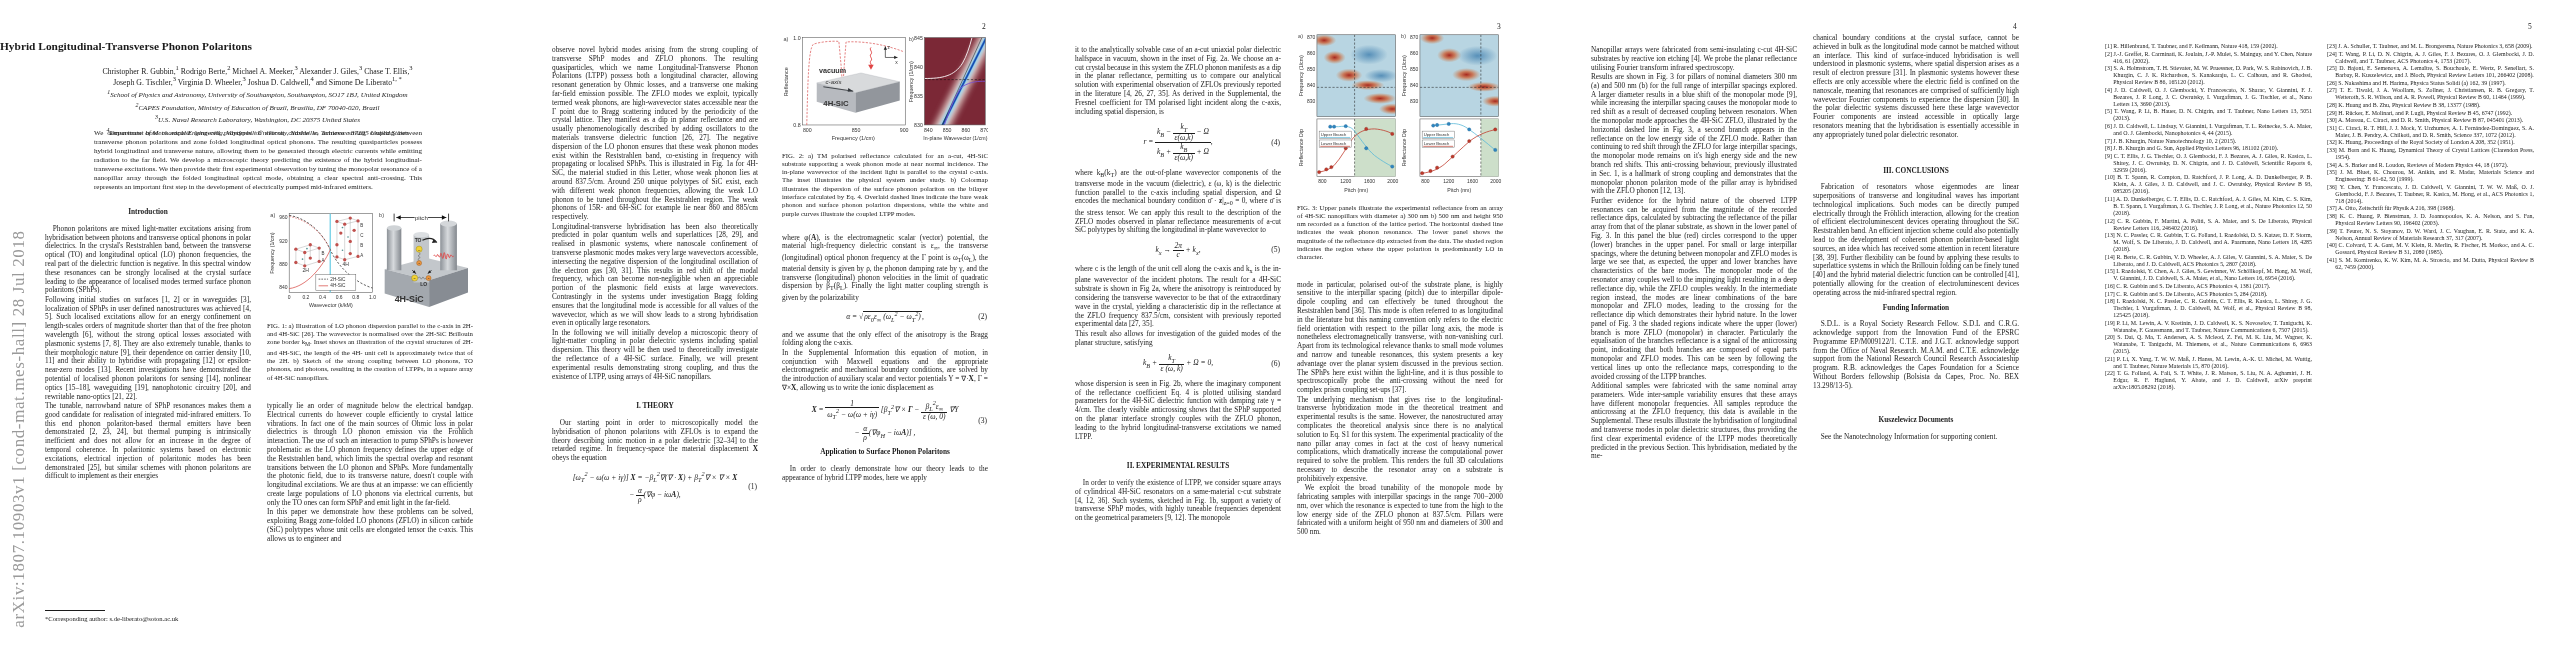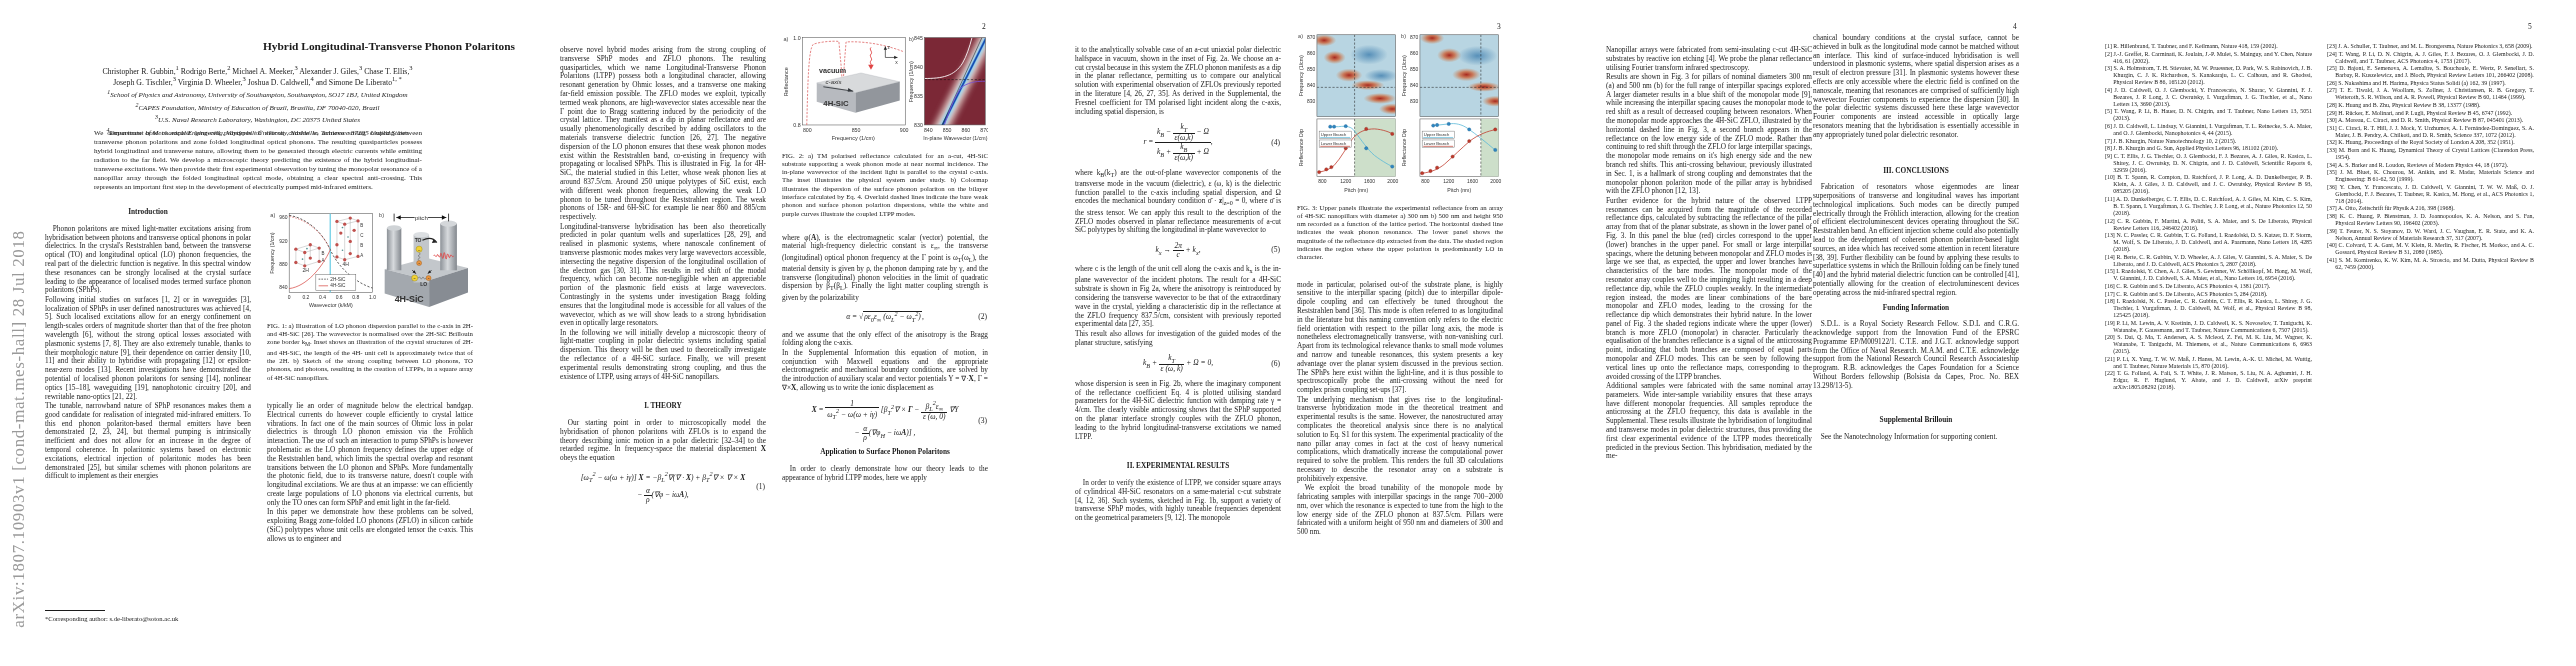--- a/index.html
+++ b/index.html
@@ -4,21 +4,21 @@
 <style>
   html,body{margin:0;padding:0;background:#ffffff;}
   .strip{position:relative;width:2576px;height:667px;background:#ffffff;overflow:hidden;
          font-family:"Liberation Serif",serif;color:#1b1b1b;}
   .edge{position:absolute;left:0;top:0;width:5px;height:667px;background:#101010;}
   .pagesep{position:absolute;top:0;width:1.7px;height:667px;background:#23252a;}
   .page{position:absolute;top:0;width:515px;height:667px;background:#ffffff;overflow:hidden;}
   .pgnum{position:absolute;top:22px;left:467px;font-size:7.5px;}
   .banner{position:absolute;left:9px;top:662px;width:466px;transform:rotate(-90deg);
           transform-origin:0 0;text-align:center;font-size:17px;color:#9a9a9a;letter-spacing:0.6px;}
-  .title{position:absolute;left:0;top:40px;width:515px;text-align:right;font-size:11.4px;
+  .title{position:absolute;left:0;top:40px;width:515px;text-align:left;font-size:11.4px;
          font-weight:bold;margin:0;}
   .authors{position:absolute;left:0;width:515px;text-align:center;font-size:7.8px;}
   .affils{position:absolute;left:0;top:88px;width:515px;text-align:center;}
   .affil{font-style:italic;font-size:7.1px;line-height:9.2px;}
   .abstract{position:absolute;left:94px;top:129px;width:328px;font-size:7.1px;
             line-height:9px;text-align:justify;}
   .col{position:absolute;width:206px;text-align:justify;font-size:7.3px;line-height:8.8px;}
   .para{margin:0 0 0.6px 0;}
   .para.ind{text-indent:7.8px;}
   .sec{font-weight:bold;text-align:center;margin:3.3px 0 7.8px 0;font-size:7.3px;}
@@ -234,21 +234,21 @@
       </div>
       <div style="margin-top:20px">
           <div class="para">typically lie an order of magnitude below the electrical bandgap.  Electrical currents do however couple efficiently to crystal lattice vibrations.  In fact one of the main sources of Ohmic loss in polar dielectrics is through LO phonon emission via the Fröhlich interaction.  The use of such an interaction to pump SPhPs is however problematic as the LO phonon frequency defines the upper edge of the Reststrahlen band, which limits the spectral overlap and resonant transitions between the LO phonon and SPhPs.  More fundamentally the photonic field, due to its transverse nature, doesn't couple with longitudinal excitations.  We are thus at an impasse: we can efficiently create large populations of LO phonons via electrical currents, but only the TO ones can form SPhP and emit light in the far-field.</div>
           <div class="para">In this paper we demonstrate how these problems can be solved, exploiting Bragg zone-folded LO phonons (ZFLO) in silicon carbide (SiC) polytypes whose unit cells are elongated tensor the c-axis.  This allows us to engineer and</div>
         </div>
     </div>
   </div>
 
   <div class="page" style="left:515px">
     <div class="pgnum">2</div>
-    <div class="col" style="left:45px;top:46px">
+    <div class="col" style="left:37px;top:46px">
       <div>
           <div class="para">observe novel hybrid modes arising from the strong coupling of transverse SPhP modes and ZFLO phonons.  The resulting quasiparticles, which we name Longitudinal-Transverse Phonon Polaritons (LTPP) possess both a longitudinal character, allowing resonant generation by Ohmic losses, and a transverse one making far-field emission possible.  The ZFLO modes we exploit, typically termed weak phonons, are high-wavevector states accessible near the Γ point due to Bragg scattering induced by the periodicity of the crystal lattice.  They manifest as a dip in planar reflectance and are usually phenomenologically described by adding oscillators to the materials transverse dielectric function [26, 27].  The negative dispersion of the LO phonon ensures that these weak phonon modes exist within the Reststrahlen band, co-existing in frequency with propagating or localised SPhPs.  This is illustrated in Fig. 1a for 4H-SiC, the material studied in this Letter, whose weak phonon lies at around 837.5/cm. Around 250 unique polytypes of SiC exist, each with different weak phonon frequencies, allowing the weak LO phonon to be tuned throughout the Reststrahlen region. The weak phonons of 15R- and 6H-SiC for example lie near 860 and 885/cm respectively.</div>
           <div class="para">Longitudinal-transverse hybridisation has been also theoretically predicted in polar quantum wells and superlattices [28, 29], and realised in plasmonic systems, where nanoscale confinement of transverse plasmonic modes makes very large wavevectors accessible, intersecting the negative dispersion of the longitudinal oscillation of the electron gas [30, 31].  This results in red shift of the modal frequency, which can become non-negligible when an appreciable portion of the plasmonic field exists at large wavevectors.  Contrastingly in the systems under investigation Bragg folding ensures that the longitudinal mode is accessible for all values of the wavevector, which as we will show leads to a strong hybridisation even in optically large resonators.</div>
           <div class="para">In the following we will initially develop a microscopic theory of light-matter coupling in polar dielectric systems including spatial dispersion.  This theory will be then used to theoretically investigate the reflectance of a 4H-SiC surface.  Finally, we will present experimental results demonstrating strong coupling, and thus the existence of LTPP, using arrays of 4H-SiC nanopillars.</div>
         </div>
       <div class="sec push">I.   THEORY</div>
       <div>
           <div class="para ind">Our starting point in order to microscopically model the hybridisation of phonon polaritons with ZFLOs is to expand the theory describing ionic motion in a polar dielectric [32–34] to the retarded regime.  In frequency-space the material displacement <b>X</b> obeys the equation</div>
         </div>
       <div class="eq">
@@ -556,41 +556,41 @@
       <div style="margin-top:19px">
           <div class="para">mode in particular, polarised out-of the substrate plane, is highly sensitive to the interpillar spacing (pitch) due to interpillar dipole-dipole coupling and can effectively be tuned throughout the Reststrahlen band [36].  This mode is often referred to as longitudinal in the literature but this naming convention only refers to the electric field orientation with respect to the pillar long axis, the mode is nonetheless electromagnetically transverse, with non-vanishing curl.  Apart from its technological relevance thanks to small mode volumes and narrow and tuneable resonances, this system presents a key advantage over the planar system discussed in the previous section.  The SPhPs here exist within the light-line, and it is thus possible to spectroscopically probe the anti-crossing without the need for complex prism coupling set-ups [37].</div>
           <div class="para">The underlying mechanism that gives rise to the longitudinal-transverse hybridization mode in the theoretical treatment and experimental results is the same. However, the nanostructured array complicates the theoretical analysis since there is no analytical solution to Eq. S1 for this system.  The experimental practicality of the nano pillar array comes in fact at the cost of heavy numerical complications, which dramatically increase the computational power required to solve the problem.  This renders the full 3D calculations necessary to describe the resonator array on a substrate is prohibitively expensive.</div>
           <div class="para ind">We exploit the broad tunability of the monopole mode by fabricating samples with interpillar spacings in the range 700−2000 nm, over which the resonance is expected to tune from the high to the low energy side of the ZFLO phonon at 837.5/cm.  Pillars were fabricated with a uniform height of 950 nm and diameters of 300 and 500 nm.</div>
         </div>
     </div>
   </div>
 
   <div class="page" style="left:1546px">
     <div class="pgnum">4</div>
-    <div class="col" style="left:60px;top:46px">
+    <div class="col" style="left:45px;top:46px">
       <div>
           <div class="para">Nanopillar arrays were fabricated from semi-insulating c-cut 4H-SiC substrates by reactive ion etching [4].  We probe the planar reflectance utilising Fourier transform infrared spectroscopy.</div>
           <div class="para">Results are shown in Fig. 3 for pillars of nominal diameters 300 nm (a) and 500 nm (b) for the full range of interpillar spacings explored.  A larger diameter results in a blue shift of the monopolar mode [9], while increasing the interpillar spacing causes the monopolar mode to red shift as a result of decreased coupling between resonators.  When the monopolar mode approaches the 4H-SiC ZFLO, illustrated by the horizontal dashed line in Fig. 3, a second branch appears in the reflectance on the low energy side of the ZFLO mode.  Rather than continuing to red shift through the ZFLO for large interpillar spacings, the monopolar mode remains on it's high energy side and the new branch red shifts.  This anti-crossing behaviour, previously illustrated in Sec. 1, is a hallmark of strong coupling and demonstrates that the monopolar phonon polariton mode of the pillar array is hybridised with the ZFLO phonon [12, 13].</div>
           <div class="para">Further evidence for the hybrid nature of the observed LTPP resonances can be acquired from the magnitude of the recorded reflectance dips, calculated by subtracting the reflectance of the pillar array from that of the planar substrate, as shown in the lower panel of Fig. 3.  In this panel the blue (red) circles correspond to the upper (lower) branches in the upper panel.  For small or large interpillar spacings, where the detuning between monopolar and ZFLO modes is large we see that, as expected, the upper and lower branches have characteristics of the bare modes.  The monopolar mode of the resonator array couples well to the impinging light resulting in a deep reflectance dip, while the ZFLO couples weakly.  In the intermediate region instead, the modes are linear combinations of the bare monopolar and ZFLO modes, leading to the crossing for the reflectance dip which demonstrates their hybrid nature.  In the lower panel of Fig. 3 the shaded regions indicate where the upper (lower) branch is more ZFLO (monopolar) in character.  Particularly the equalisation of the branches reflectance is a signal of the anticrossing point, indicating that both branches are composed of equal parts monopolar and ZFLO modes. This can be seen by following the vertical lines up onto the reflectance maps, corresponding to the avoided crossing of the LTPP branches.</div>
           <div class="para">Additional samples were fabricated with the same nominal array parameters.  Wide inter-sample variability ensures that these arrays have different monopolar frequencies.  All samples reproduce the anticrossing at the ZFLO frequency, this data is available in the Supplemental. These results illustrate the hybridisation of longitudinal and transverse modes in polar dielectric structures, thus providing the first clear experimental evidence of the LTPP modes theoretically predicted in the previous Section.  This hybridisation, mediated by the me-</div>
         </div>
     </div>
     <div class="col" style="left:267px;top:34px">
       <div>
           <div class="para">chanical boundary conditions at the crystal surface, cannot be achieved in bulk as the longitudinal mode cannot be matched without an interface.  This kind of surface-induced hybridisation is well understood in plasmonic systems, where spatial dispersion arises as a result of electron pressure [31].  In plasmonic systems however these effects are only accessible where the electric field is confined on the nanoscale, meaning that resonances are comprised of sufficiently high wavevector Fourier components to experience the dispersion [30].  In the polar dielectric systems discussed here these large wavevector Fourier components are instead accessible in optically large resonators meaning that the hybridisation is essentially accessible in any appropriately tuned polar dielectric resonator.</div>
         </div>
       <div class="sec push" style="margin-top:27px">III.   CONCLUSIONS</div>
       <div>
           <div class="para ind">Fabrication of resonators whose eigenmodes are linear superpositions of transverse and longitudinal waves has important technological implications.  Such modes can be directly pumped electrically through the Fröhlich interaction, allowing for the creation of efficient electroluminescent devices operating throughout the SiC Reststrahlen band.  An efficient injection scheme could also potentially lead to the development of coherent phonon polariton-based light sources, an idea which has received some attention in recent literature [38, 39].  Further flexibility can be found by applying these results to superlattice systems in which the Brillouin folding can be finely tuned [40] and the hybrid material dielectric function can be controlled [41], potentially allowing for the creation of electroluminescent devices operating across the mid-infrared spectral region.</div>
         </div>
       <div class="sec push" style="margin-top:6px">Funding Information</div>
       <div>
           <div class="para ind">S.D.L. is a Royal Society Research Fellow.  S.D.L and C.R.G. acknowledge support from the Innovation Fund of the EPSRC Programme EP/M009122/1.  C.T.E. and J.G.T. acknowledge support from the Office of Naval Research.  M.A.M. and C.T.E. acknowledge support from the National Research Council Research Associateship program. R.B. acknowledges the Capes Foundation for a Science Without Borders fellowship (Bolsista da Capes, Proc. No. BEX 13.298/13-5).</div>
         </div>
-      <div class="sec push" style="margin-top:25.6px">Supplemental Brillouin</div>
+      <div class="sec push" style="margin-top:25.6px">Kuszelewicz Documents</div>
       <div>
           <div class="para ind">See the Nanotechnology Information for supporting content.</div>
         </div>
     </div>
   </div>
 
   <div class="page" style="left:2061px">
     <div class="pgnum">5</div>
     <div class="refcol" style="left:44px;top:43px">
         <div class="ref">[1] R. Hillenbrand, T. Taubner, and F. Keilmann, Nature 418, 159 (2002).</div>

